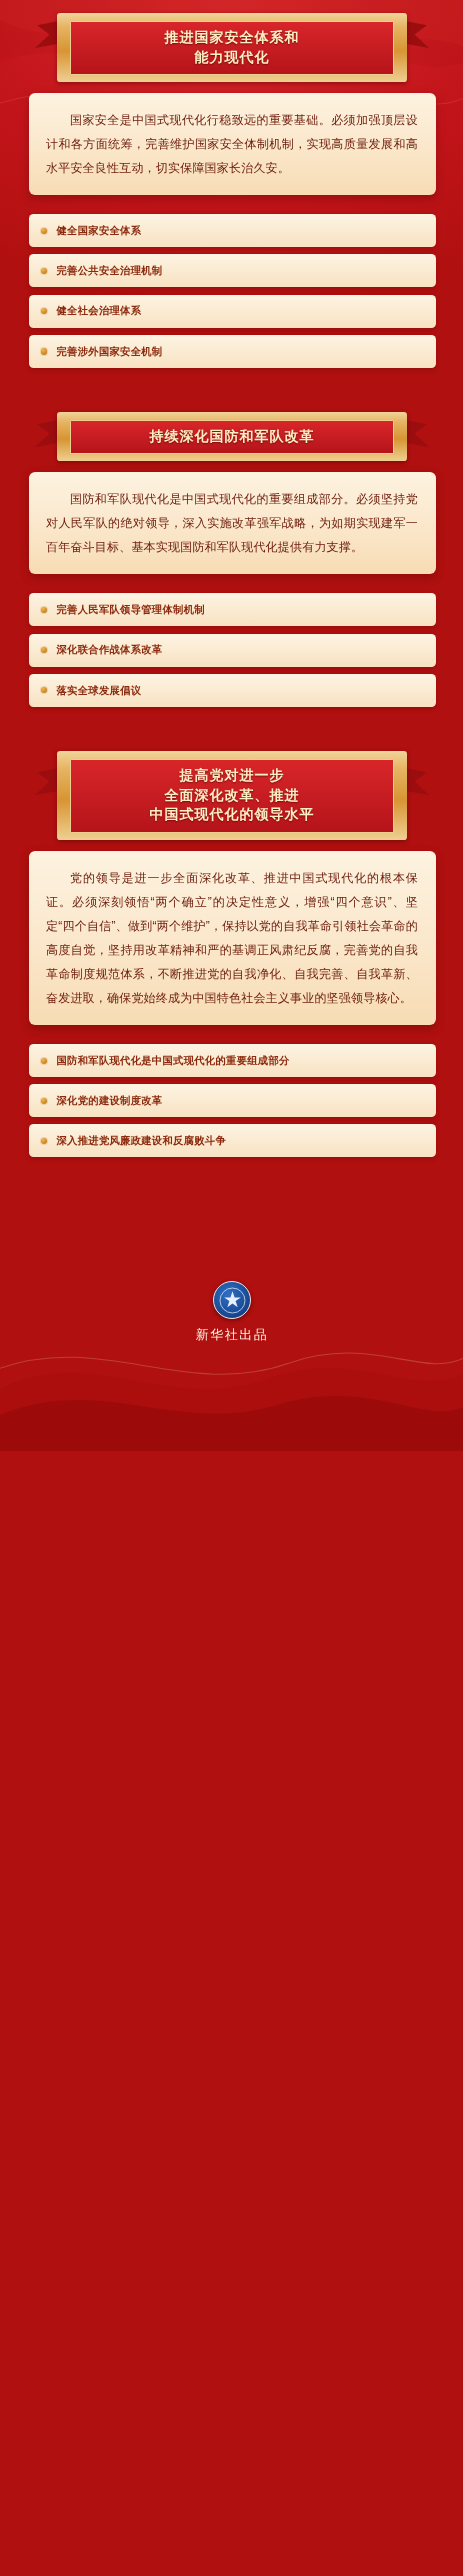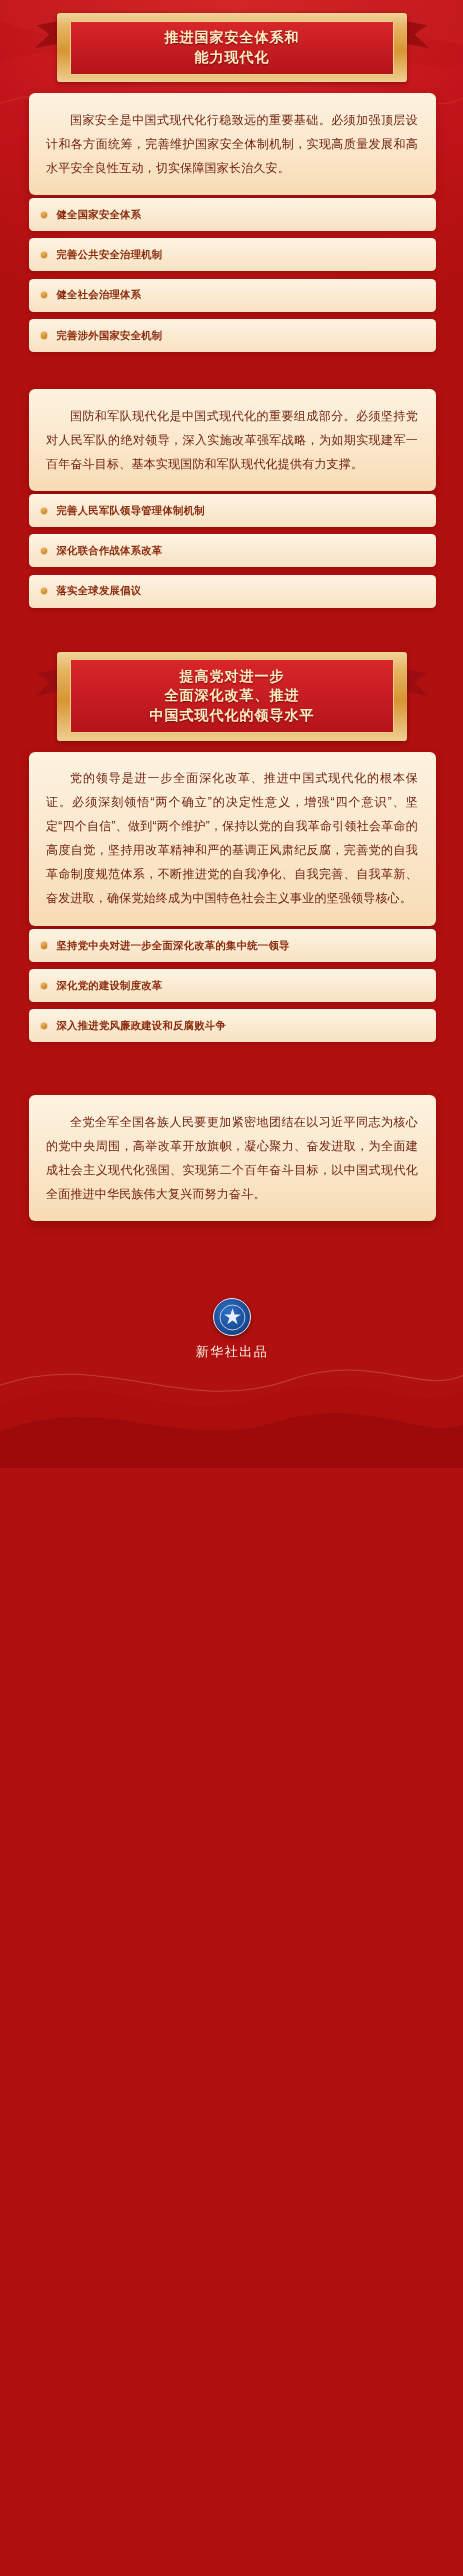--- a/index.html
+++ b/index.html
@@ -90,21 +90,21 @@
     line-height: 2.0;
     color: #6d1b0a;
     text-align: justify;
     text-indent: 2em;
     letter-spacing: 0.2px;
   }
 
   
   .list {
     width: 407px;
-    margin: 3px auto 0 auto;
+    margin: 19px auto 0 auto;
     font-family: Liberation Serif, serif;
   }
   .list-item {
     position: relative;
     background: linear-gradient(180deg, #fdf4e3 0%, #f8e2c2 100%);
     border-radius: 4.6px;
     margin-bottom: 7.2px;
     padding: 8.8px 11.3px 8.8px 28px;
     font-size: 10.3px;
     font-weight: bold;
@@ -207,20 +207,39 @@
       <div class="list-item">健全国家安全体系</div>
       <div class="list-item">完善公共安全治理机制</div>
       <div class="list-item">健全社会治理体系</div>
       <div class="list-item">完善涉外国家安全机制</div>
     </div>
   </div>
 
   <div class="spacer-lg"></div>
 
   <div class="section">
+    <div class="banner-wrap">
+      <div class="tail left">
+        <svg viewBox="0 0 58 56">
+            <path d="M58,0 L6,10 L30,28 L2,54 L58,44 Z" fill="#9c0d10"></path>
+          </svg>
+      </div>
+      <div class="tail right">
+        <svg viewBox="0 0 58 56">
+            <path d="M0,0 L52,10 L28,28 L56,54 L0,44 Z" fill="#9c0d10"></path>
+          </svg>
+      </div>
+      <div class="banner">
+        <div class="banner-inner">
+          <div class="banner-title">
+            <span class="l">持续深化国防和军队改革</span>
+          </div>
+        </div>
+      </div>
+    </div>
 
     <div class="card">
       <p class="para">国防和军队现代化是中国式现代化的重要组成部分。必须坚持党对人民军队的绝对领导，深入实施改革强军战略，为如期实现建军一百年奋斗目标、基本实现国防和军队现代化提供有力支撑。</p>
     </div>
 
     <div class="list">
       <div class="list-item">完善人民军队领导管理体制机制</div>
       <div class="list-item">深化联合作战体系改革</div>
       <div class="list-item">落实全球发展倡议</div>
     </div>
@@ -249,36 +268,31 @@
           </div>
         </div>
       </div>
     </div>
 
     <div class="card">
       <p class="para">党的领导是进一步全面深化改革、推进中国式现代化的根本保证。必须深刻领悟“两个确立”的决定性意义，增强“四个意识”、坚定“四个自信”、做到“两个维护”，保持以党的自我革命引领社会革命的高度自觉，坚持用改革精神和严的基调正风肃纪反腐，完善党的自我革命制度规范体系，不断推进党的自我净化、自我完善、自我革新、奋发进取，确保党始终成为中国特色社会主义事业的坚强领导核心。</p>
     </div>
 
     <div class="list">
-      <div class="list-item">坚持党中央对进一步全面深化改革的集中统一领导</div>
+      <div class="list-item">国防和军队现代化是中国式现代化的重要组成部分</div>
       <div class="list-item">深化党的建设制度改革</div>
       <div class="list-item">深入推进党风廉政建设和反腐败斗争</div>
     </div>
   </div>
 
   <div class="spacer-lg"></div>
 
 
   <div class="spacer-md"></div>
 
-  <div class="section">
-    <div class="card">
-      <p class="para">全党全军全国各族人民要更加紧密地团结在以习近平同志为核心的党中央周围，高举改革开放旗帜，凝心聚力、奋发进取，为全面建成社会主义现代化强国、实现第二个百年奋斗目标，以中国式现代化全面推进中华民族伟大复兴而努力奋斗。</p>
-    </div>
-  </div>
 
   <div class="footer">
     <div class="footer-wave">
       <svg viewBox="0 0 900 300" preserveAspectRatio="none">
         <path d="M0,180 C180,90 330,230 520,160 C690,98 800,200 900,150 L900,300 L0,300 Z" fill="#a80d0d" opacity="0.55"></path>
         <path d="M0,230 C200,150 340,270 540,210 C720,158 820,250 900,215 L900,300 L0,300 Z" fill="#8d0909" opacity="0.6"></path>
         <path d="M0,140 C200,70 360,200 560,130 C720,74 820,160 900,120" fill="none" stroke="#f0c98d" stroke-width="2" opacity="0.3"></path>
       </svg>
     </div>
 

